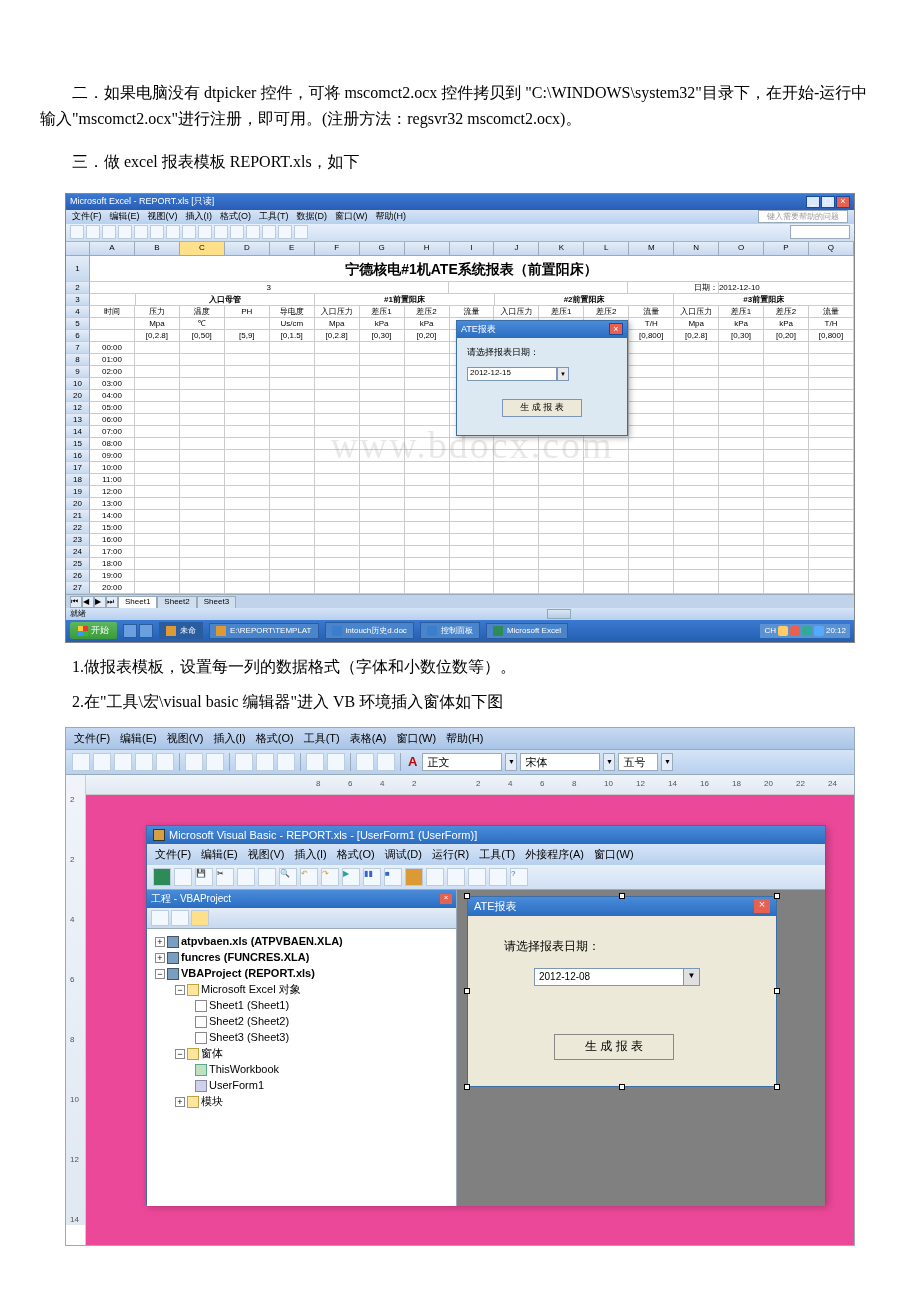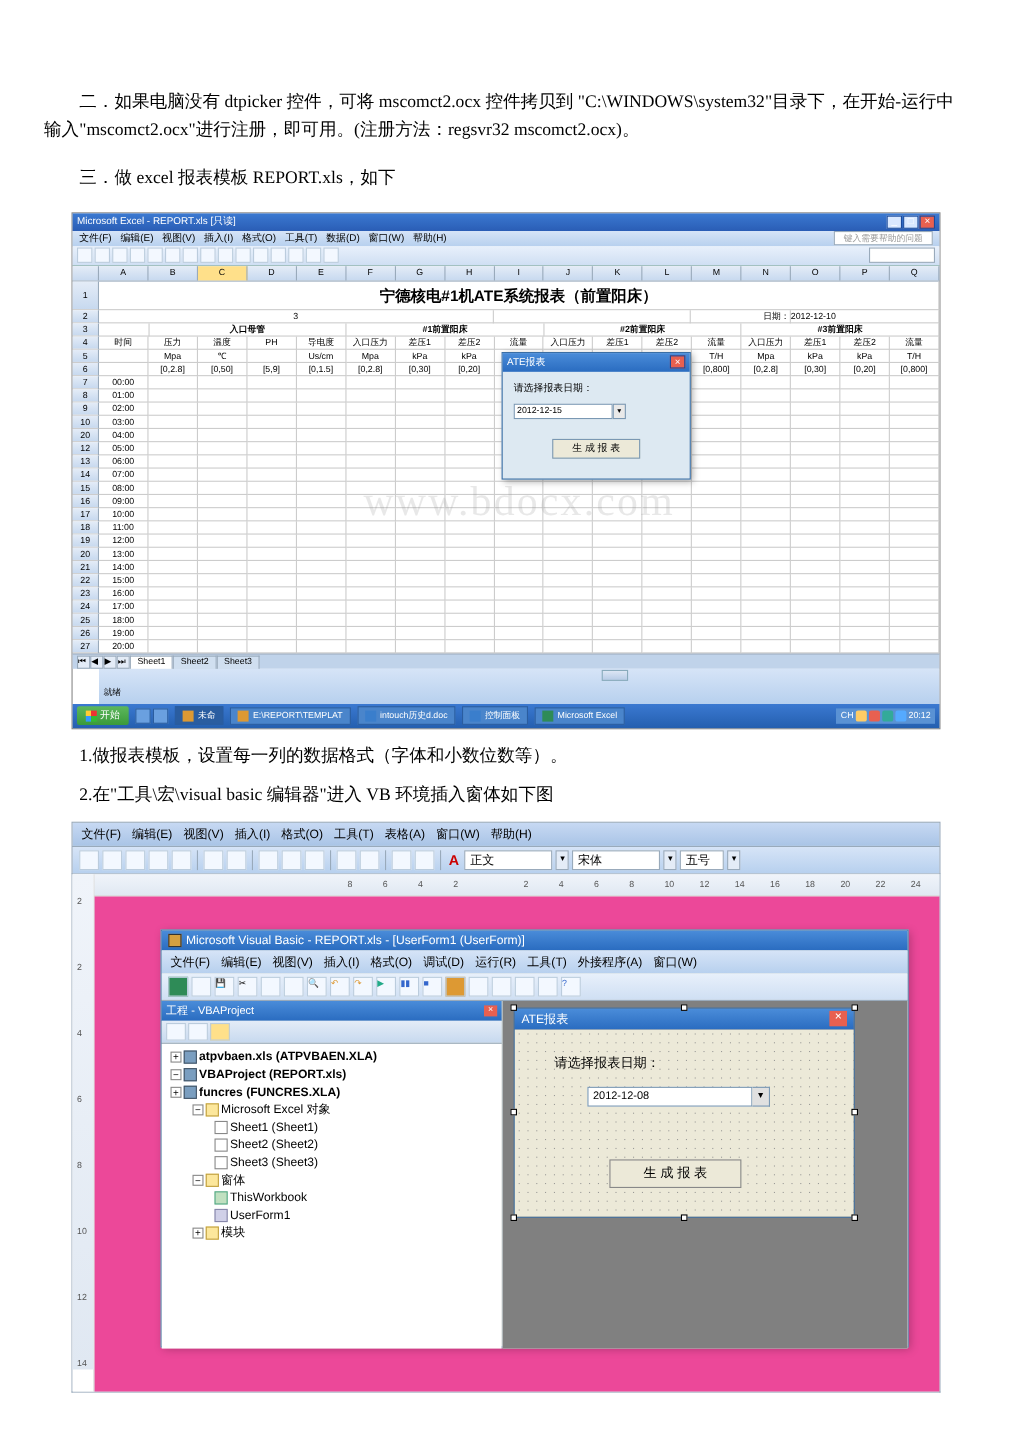--- a/index.html
+++ b/index.html
@@ -102,21 +102,21 @@
   .popup-form .pf-label { font-size: 9px; margin-bottom: 8px; display: block; }
   .popup-form .pf-input { width: 90px; height: 14px; border: 1px solid #7a98b3; background: #fff; font-size: 8px; padding: 0 2px; display: inline-block; }
   .popup-form .pf-dd { width: 12px; height: 14px; border: 1px solid #7a98b3; background: #e9e9e9; display: inline-block; vertical-align: top; font-size: 6px; text-align: center; line-height: 12px; }
   .popup-form .pf-btn { display: block; margin: 18px auto 6px auto; width: 80px; height: 18px; border: 1px solid #7a98b3; background: #ece9d8; font-size: 9px; }
   .sheet-tabs { background: #c0d3ea; display: flex; gap: 0; padding: 0 4px; height: 14px; border-top: 1px solid #9ab; align-items: flex-end; }
   .sheet-tabs .navbtn { width: 12px; height: 12px; background: #e4ecf7; border: 1px solid #9ab; font-size: 8px; line-height: 9px; }
   .sheet-tab { background: #fff; border: 1px solid #9ab; border-bottom: none; padding: 0 6px; font-size: 8px; margin: 0; height: 12px; }
   .sheet-tab.inactive { background: #d0dff0; }
   .sheet-scroll { flex: 1; background: #d0dff0; margin-left: 8px; position: relative; }
   .sheet-scroll .thumb { position: absolute; left: 50%; width: 24px; height: 10px; top: 1px; background: linear-gradient(#dce6f4, #b8cce6); border: 1px solid #8ab; }
-  .statusbar { background: linear-gradient(#d6e4f7, #b7d0ee); height: 12px; font-size: 8px; padding: 16px 4px; line-height: 11px; margin-left: 24px; }
+  .statusbar { background: linear-gradient(#d6e4f7, #b7d0ee); height: 12px; font-size: 8px; padding: 0 4px; line-height: 11px; }
   .taskbar {
     background: linear-gradient(#3b79d1, #245faf);
     display: flex;
     align-items: center;
     gap: 6px;
     padding: 2px 4px;
     height: 22px;
   }
   .taskbar .start { background: linear-gradient(#5db75d, #3a9a3a); color: #fff; border-radius: 2px; padding: 2px 8px; font-size: 9px; display: flex; align-items: center; gap: 3px; }
   .taskbar .qlaunch { display: flex; gap: 2px; }
@@ -1035,22 +1035,22 @@
                 <span>工程 - VBAProject</span>
                 <span class="px">×</span>
               </div>
               <div class="proj-btns">
                 <span class="pb"></span>
                 <span class="pb"></span>
                 <span class="pb active"></span>
               </div>
               <div class="proj-tree">
                 <div class="node lv1"><span class="pm">+</span><span class="ic xla"></span><span class="bold">atpvbaen.xls (ATPVBAEN.XLA)</span></div>
+                <div class="node lv1"><span class="pm">+</span><span class="ic xla"></span><span class="bold">funcres (FUNCRES.XLA)</span></div>
                 <div class="node lv1"><span class="pm">−</span><span class="ic xla"></span><span class="bold">VBAProject (REPORT.xls)</span></div>
-                <div class="node lv1"><span class="pm">+</span><span class="ic xla"></span><span class="bold">funcres (FUNCRES.XLA)</span></div>
                 <div class="node lv2"><span class="pm">−</span><span class="ic folder"></span><span>Microsoft Excel 对象</span></div>
                 <div class="node lv3"><span class="ic sheet"></span><span>Sheet1 (Sheet1)</span></div>
                 <div class="node lv3"><span class="ic sheet"></span><span>Sheet2 (Sheet2)</span></div>
                 <div class="node lv3"><span class="ic sheet"></span><span>Sheet3 (Sheet3)</span></div>
                 <div class="node lv2"><span class="pm">−</span><span class="ic folder"></span><span>窗体</span></div>
                 <div class="node lv3"><span class="ic book"></span><span>ThisWorkbook</span></div>
                 <div class="node lv3"><span class="ic form"></span><span>UserForm1</span></div>
                 <div class="node lv2"><span class="pm">+</span><span class="ic folder"></span><span>模块</span></div>
               </div>
             </div>

